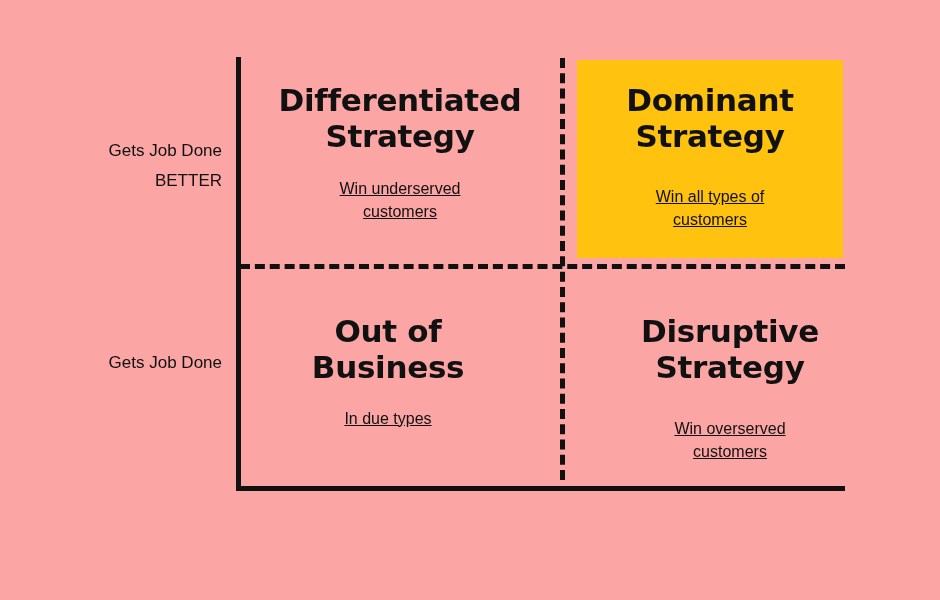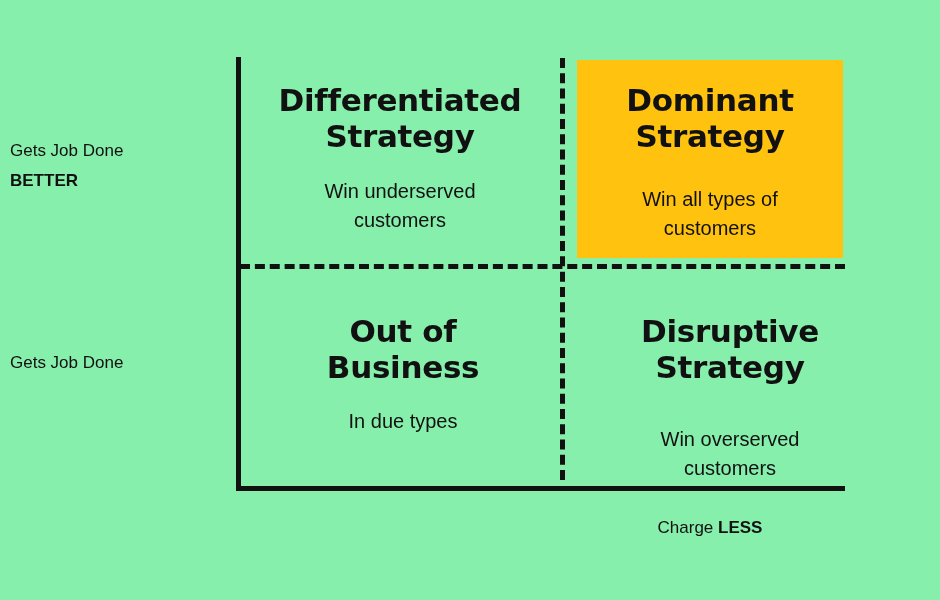--- a/index.html
+++ b/index.html
@@ -82,73 +82,74 @@
     font-size: 31px;
     line-height: 1.17;
     letter-spacing: -0.3px;
     color: #111111;
     margin: 0;
     white-space: pre-line;
   }
   .quadrant-subtitle {
     font-family: "Liberation Sans", sans-serif;
     font-weight: normal;
-    font-size: 20px;
+    font-size: 16px;
     line-height: 1.45;
     color: #111111;
     margin: 0;
     white-space: pre-line;
+    text-decoration: underline;
   }
 
   #quadrant-top-left   { left: 244px; top: 82px;  width: 312px; }
   #quadrant-top-left   .quadrant-subtitle { margin-top: 22px; }
 
   #quadrant-top-right  { left: 577px; top: 82px;  width: 266px; }
   #quadrant-top-right  .quadrant-subtitle { margin-top: 30px; }
 
-  #quadrant-bottom-left  { left: 247px; top: 313px; width: 312px; }
+  #quadrant-bottom-left  { left: 232px; top: 313px; width: 312px; }
   #quadrant-bottom-left  .quadrant-subtitle { margin-top: 21px; }
 
   #quadrant-bottom-right { left: 597px; top: 313px; width: 266px; }
-  #quadrant-bottom-right .quadrant-subtitle { margin-top: 39px; }
+  #quadrant-bottom-right .quadrant-subtitle { margin-top: 31px; }
 
   
   .y-axis-label {
     position: absolute;
     left: 10px;
     width: 212px;
-    text-align: left;
+    text-align: right;
     font-family: "Liberation Sans", sans-serif;
     font-size: 17px;
     line-height: 1.75;
     color: #111111;
   }
   #y-label-better { top: 136px; }
   #y-label-worse  { top: 348px; }
   .y-axis-label .emphasis {
     display: block;
-    font-weight: bold;
+    font-weight: normal;
   }
 
   .x-axis-label {
     position: absolute;
     top: 518px;
     font-family: "Liberation Sans", sans-serif;
     font-size: 17px;
     color: #111111;
     text-align: center;
   }
   #x-label-more { left: 244px; width: 312px; }
   #x-label-less { left: 577px; width: 266px; }
   .x-axis-label .emphasis { font-weight: bold; }
 </style>
 </head>
 <body>
 
-<div id="matrix-canvas" style="background: #86efac;">
+<div id="matrix-canvas" style="background: #fca5a5;">
 
   <div class="highlight-box" style="background: rgb(255, 194, 14);"></div>
 
   <div class="axis-vertical" style="background: rgb(17, 17, 17);"></div>
   <div class="axis-horizontal" style="background: rgb(17, 17, 17);"></div>
 
   <div class="divider-horizontal" style="border-top-color: rgb(17, 17, 17);"></div>
   <div class="divider-vertical" style="border-left-color: rgb(17, 17, 17);"></div>
 
   <div class="quadrant" id="quadrant-top-left">
@@ -181,17 +182,14 @@
   <div class="y-axis-label" id="y-label-better" style="color: rgb(17, 17, 17);">
     <span>Gets Job Done</span>
     <span class="emphasis">BETTER</span>
   </div>
 
   <div class="y-axis-label" id="y-label-worse" style="color: rgb(17, 17, 17);">
     <span>Gets Job Done</span>
   </div>
 
 
-  <div class="x-axis-label" id="x-label-less" style="color: rgb(17, 17, 17);">
-    <span>Charge </span><span class="emphasis">LESS</span>
-  </div>
 
 </div>
 
 </body></html>

